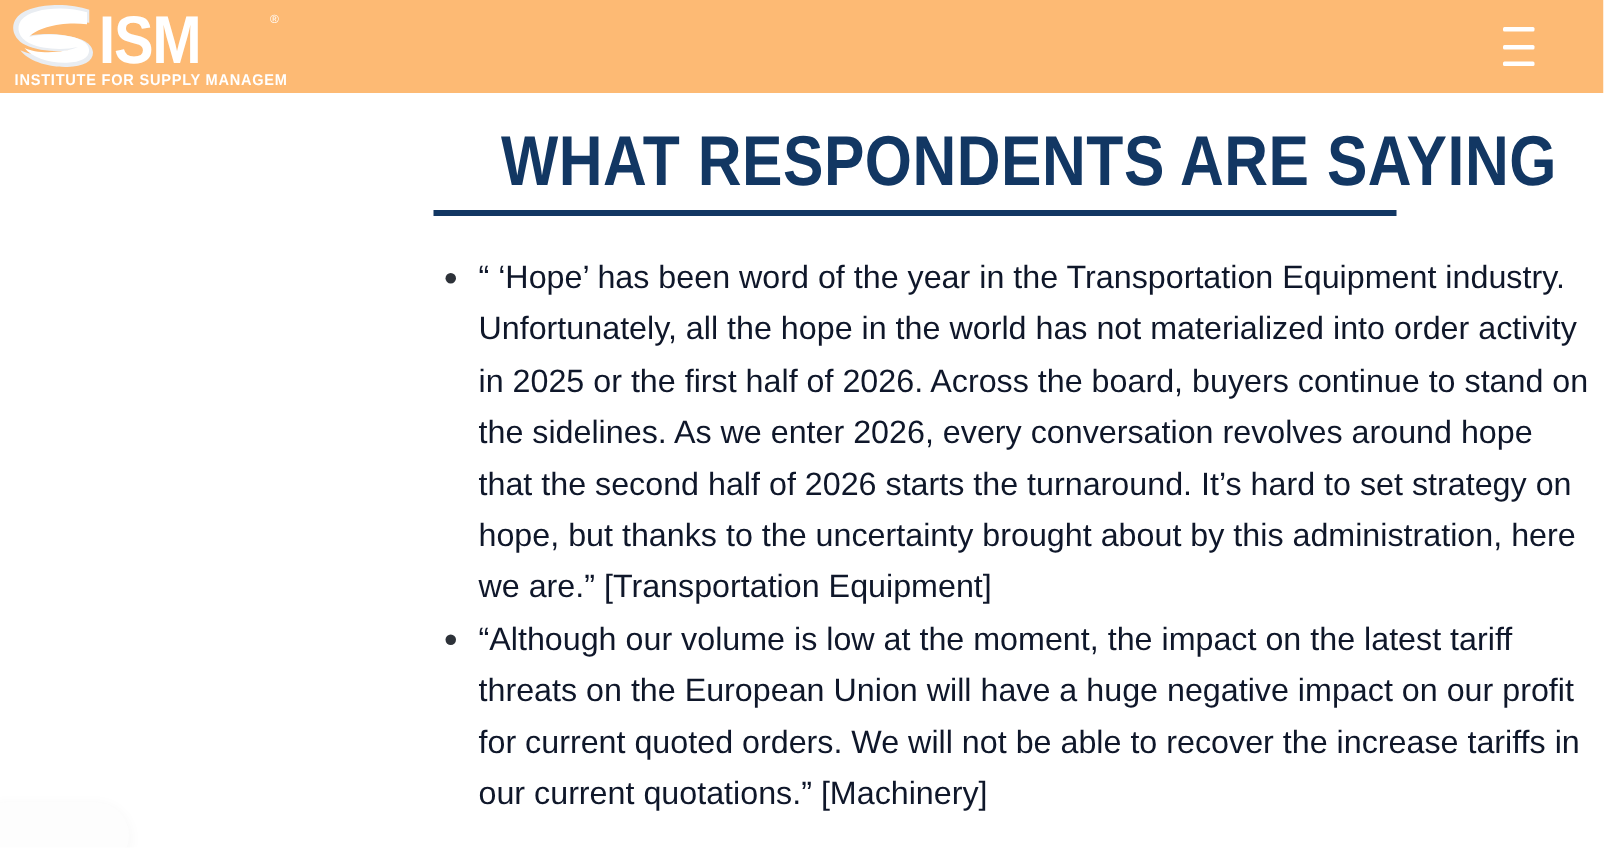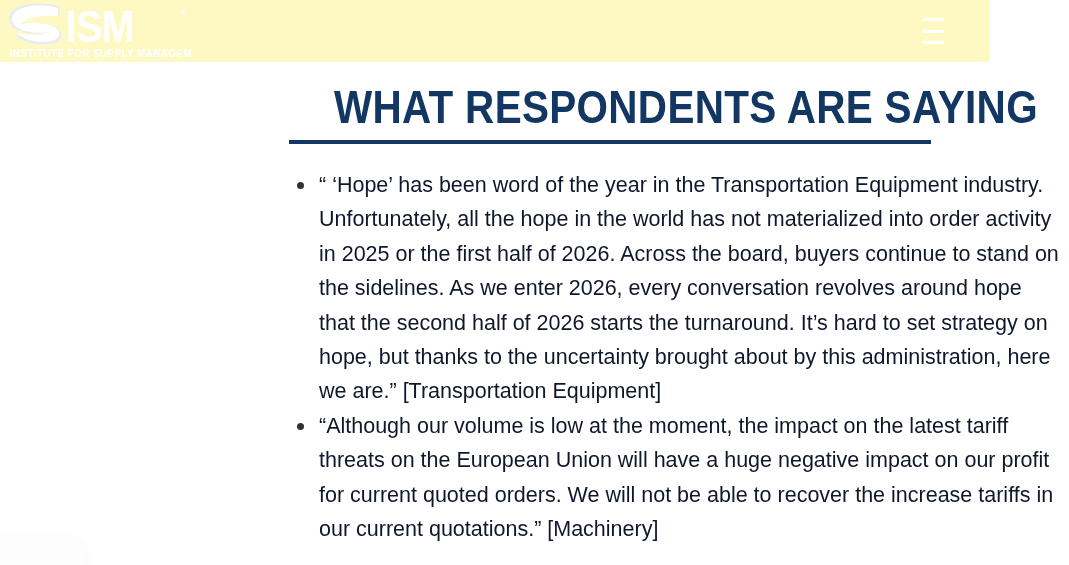--- a/index.html
+++ b/index.html
@@ -12,23 +12,23 @@
     height: 565px;
     overflow: hidden;
     background: #ffffff;
     font-family: "Liberation Sans", "DejaVu Sans", sans-serif;
     -webkit-font-smoothing: antialiased;
   }
 
   
   .site-header {
     position: relative;
-    width: 990px;
+    width: 1069px;
     height: 62px;
-    background: #fef9c3;
+    background: #fdba74;
     box-sizing: border-box;
   }
 
   .brand {
     position: absolute;
     left: 6px;
     top: 2px;
     width: 186px;
     height: 58px;
     display: block;

